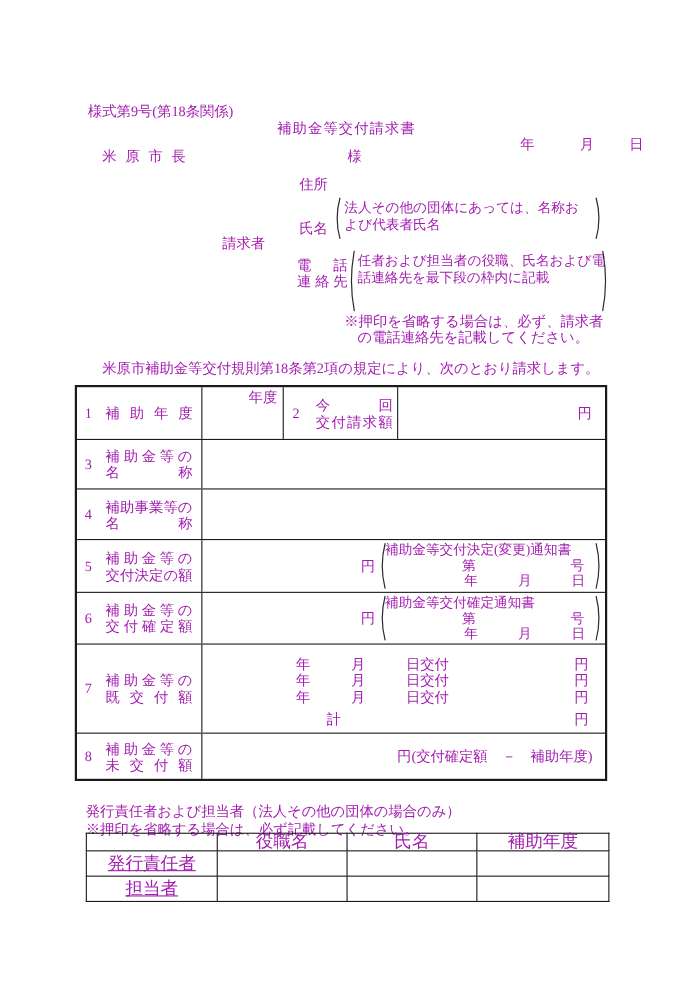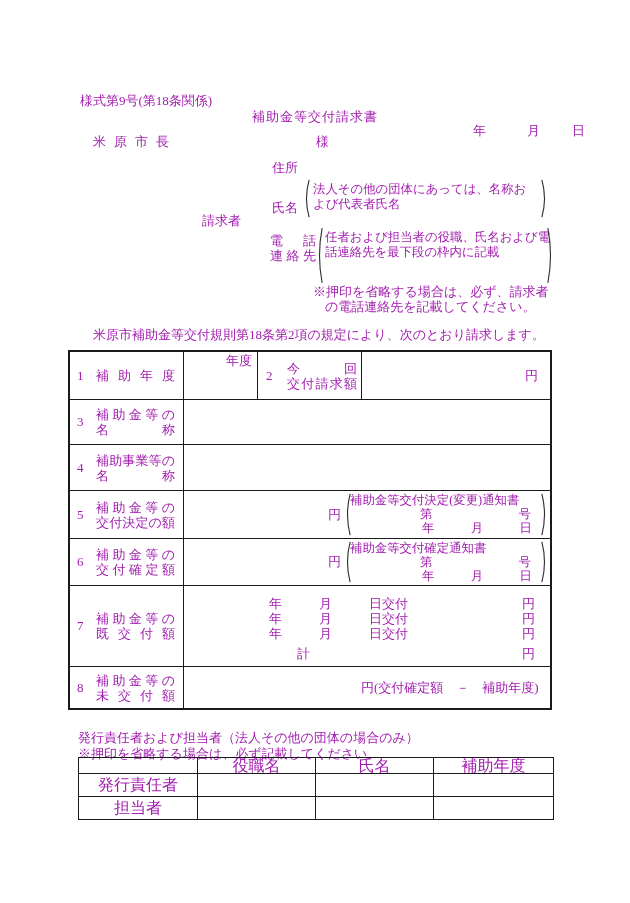--- a/index.html
+++ b/index.html
@@ -66,21 +66,21 @@
   .paid-line { position: absolute; left: 0; right: 0; height: 15px; }
   .paid-line span { position: absolute; white-space: nowrap; }
   .py { left: 85px; } .pm { left: 135px; } .pd { left: 185px; } .pu { right: 15px; }
   .ptotal { left: 113px; }
   .formula { position: absolute; left: 177px; top: 50%; transform: translateY(-50%); white-space: nowrap; }
 
   
   .btable { left: 78px; top: 757px; border-collapse: collapse; table-layout: fixed; }
   .btable td { border: 1px solid #1a1a1a; text-align: center; vertical-align: middle; font-size: 16px; }
   .btable tr.hrow td { height: 16px; line-height: 14px; }
-  .btable tr.drow td { height: 23px; }
+  .btable tr.drow td { height: 23px; text-decoration: underline; }
 </style>
 </head>
 <body>
 
 <div class="page">
 
   <div class="abs" style="left:80px; top:92px;">様式第9号(第18条関係)</div>
   <div class="abs doc-title">補助金等交付請求書</div>
   <div class="abs date-line" style="left:0; top:122px; height:16px; width:630px;">
     <span style="left:473px;">年</span>

